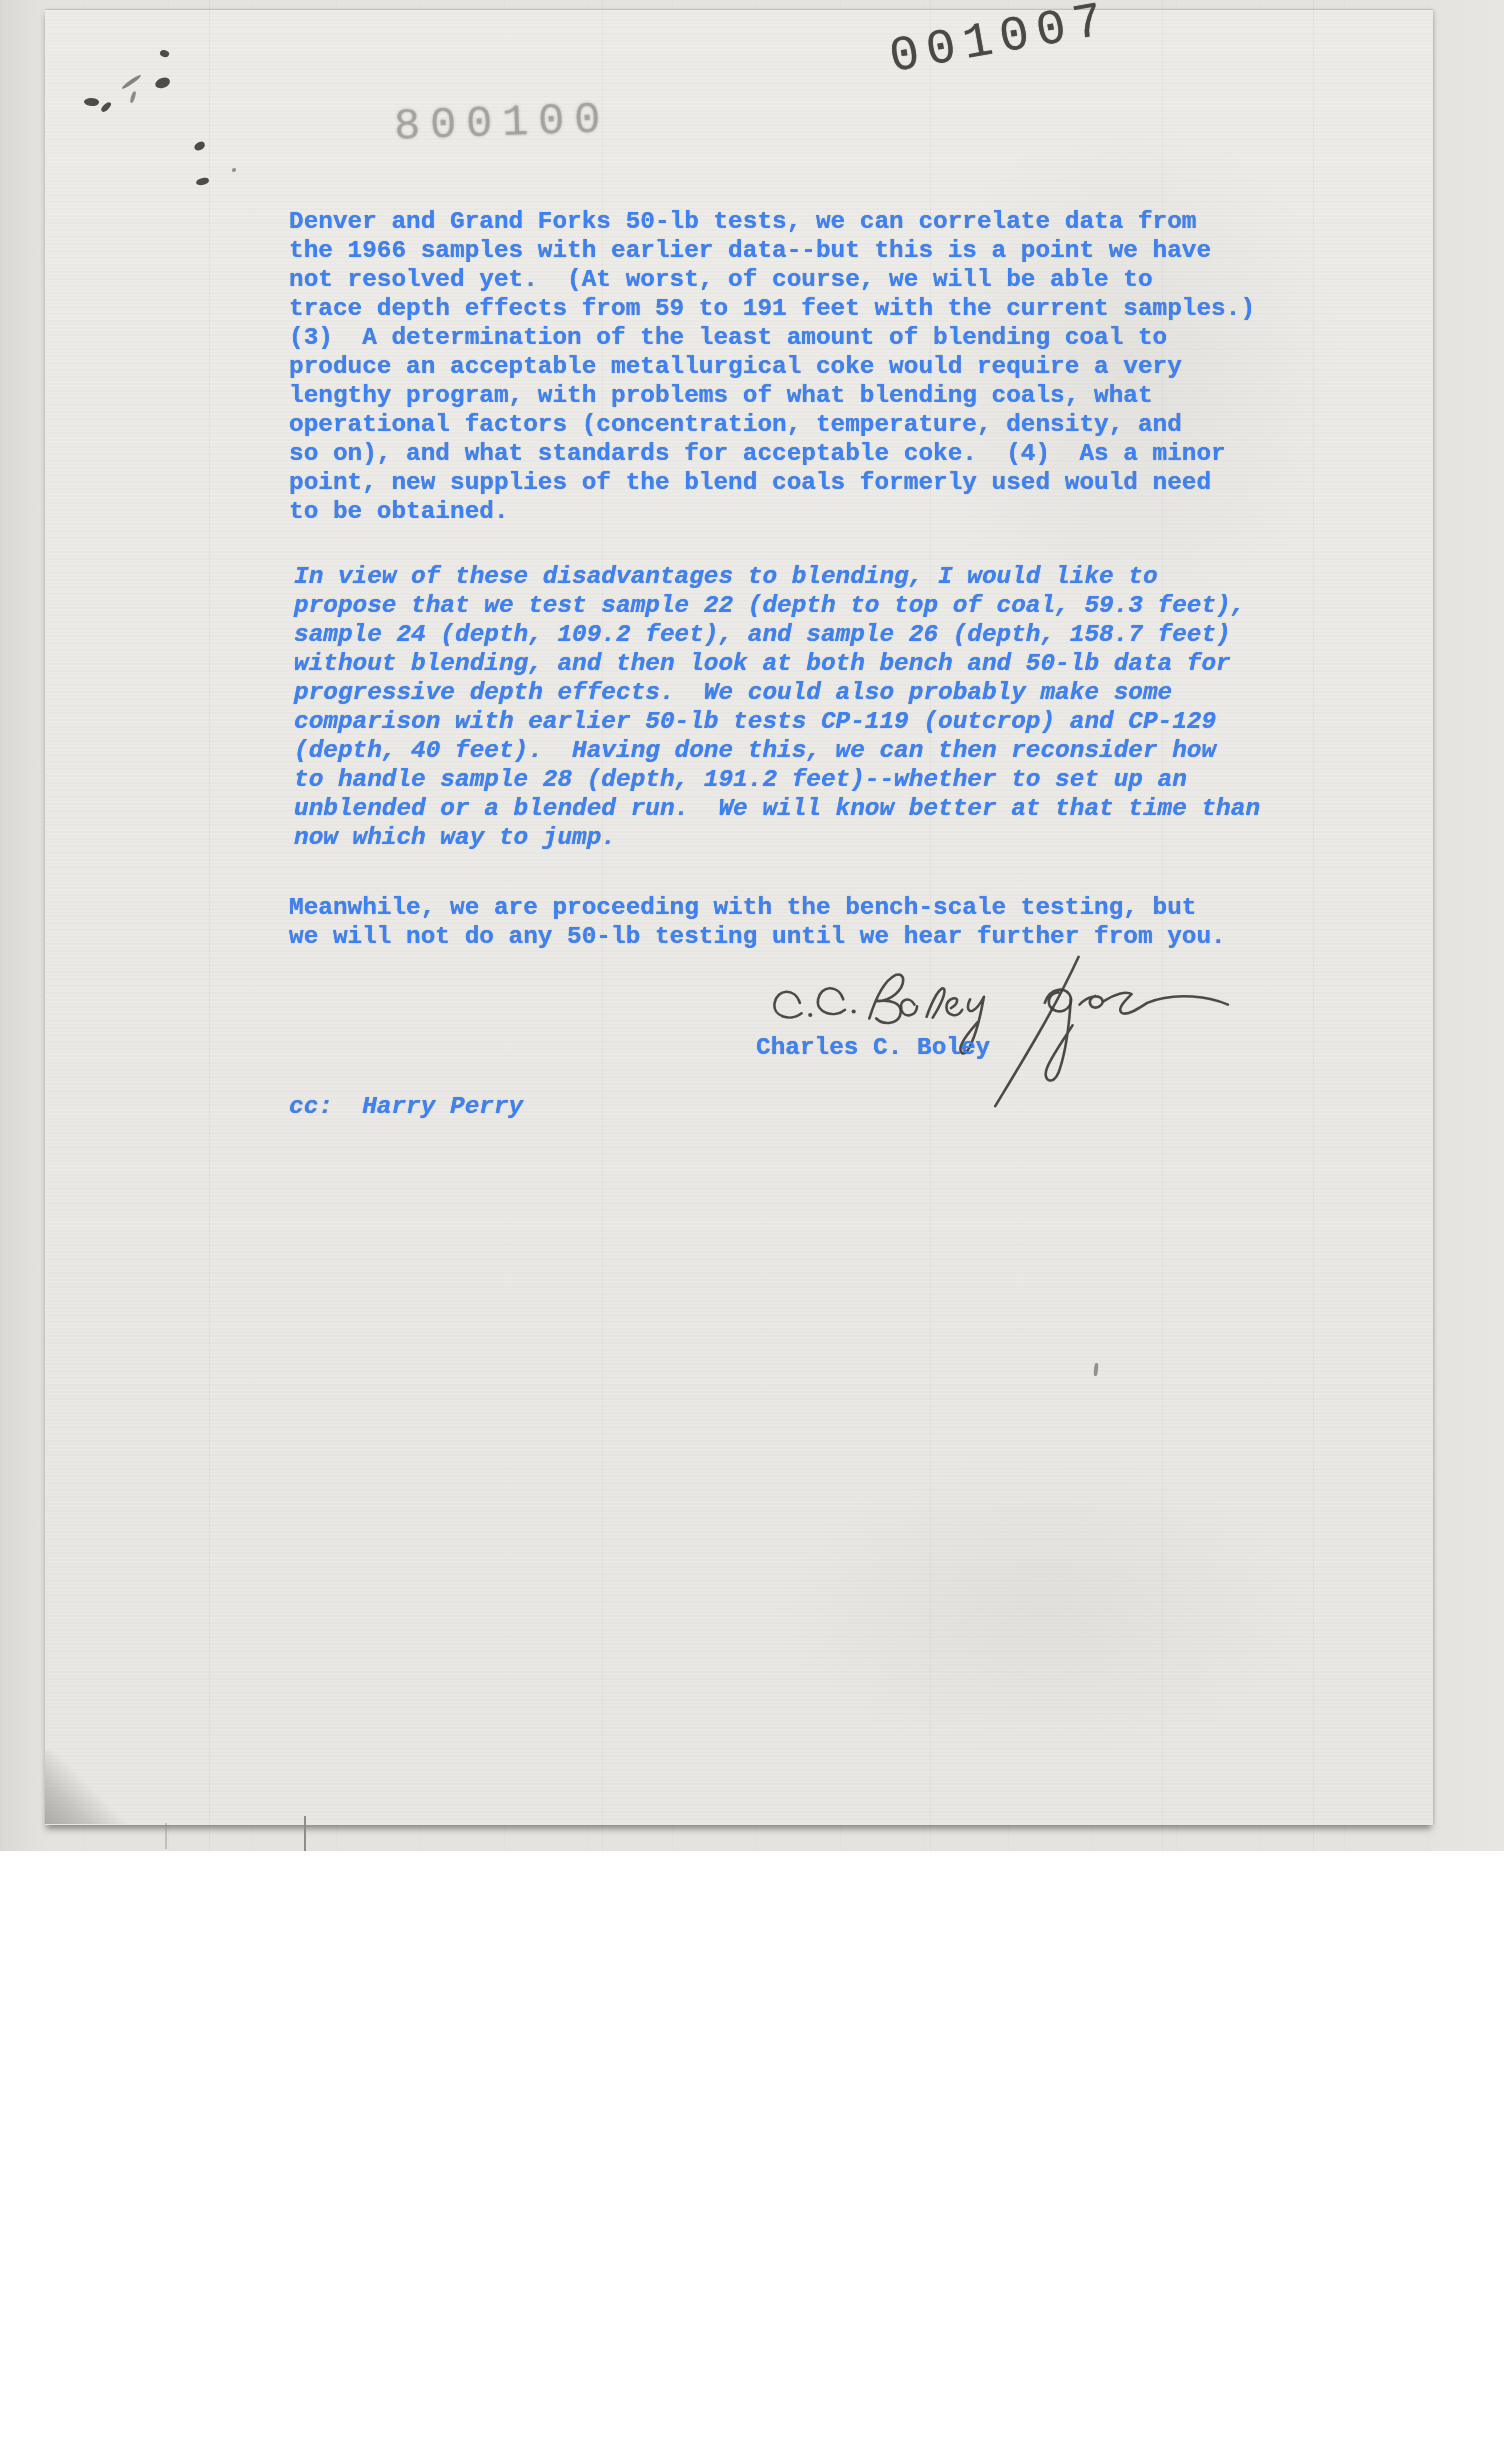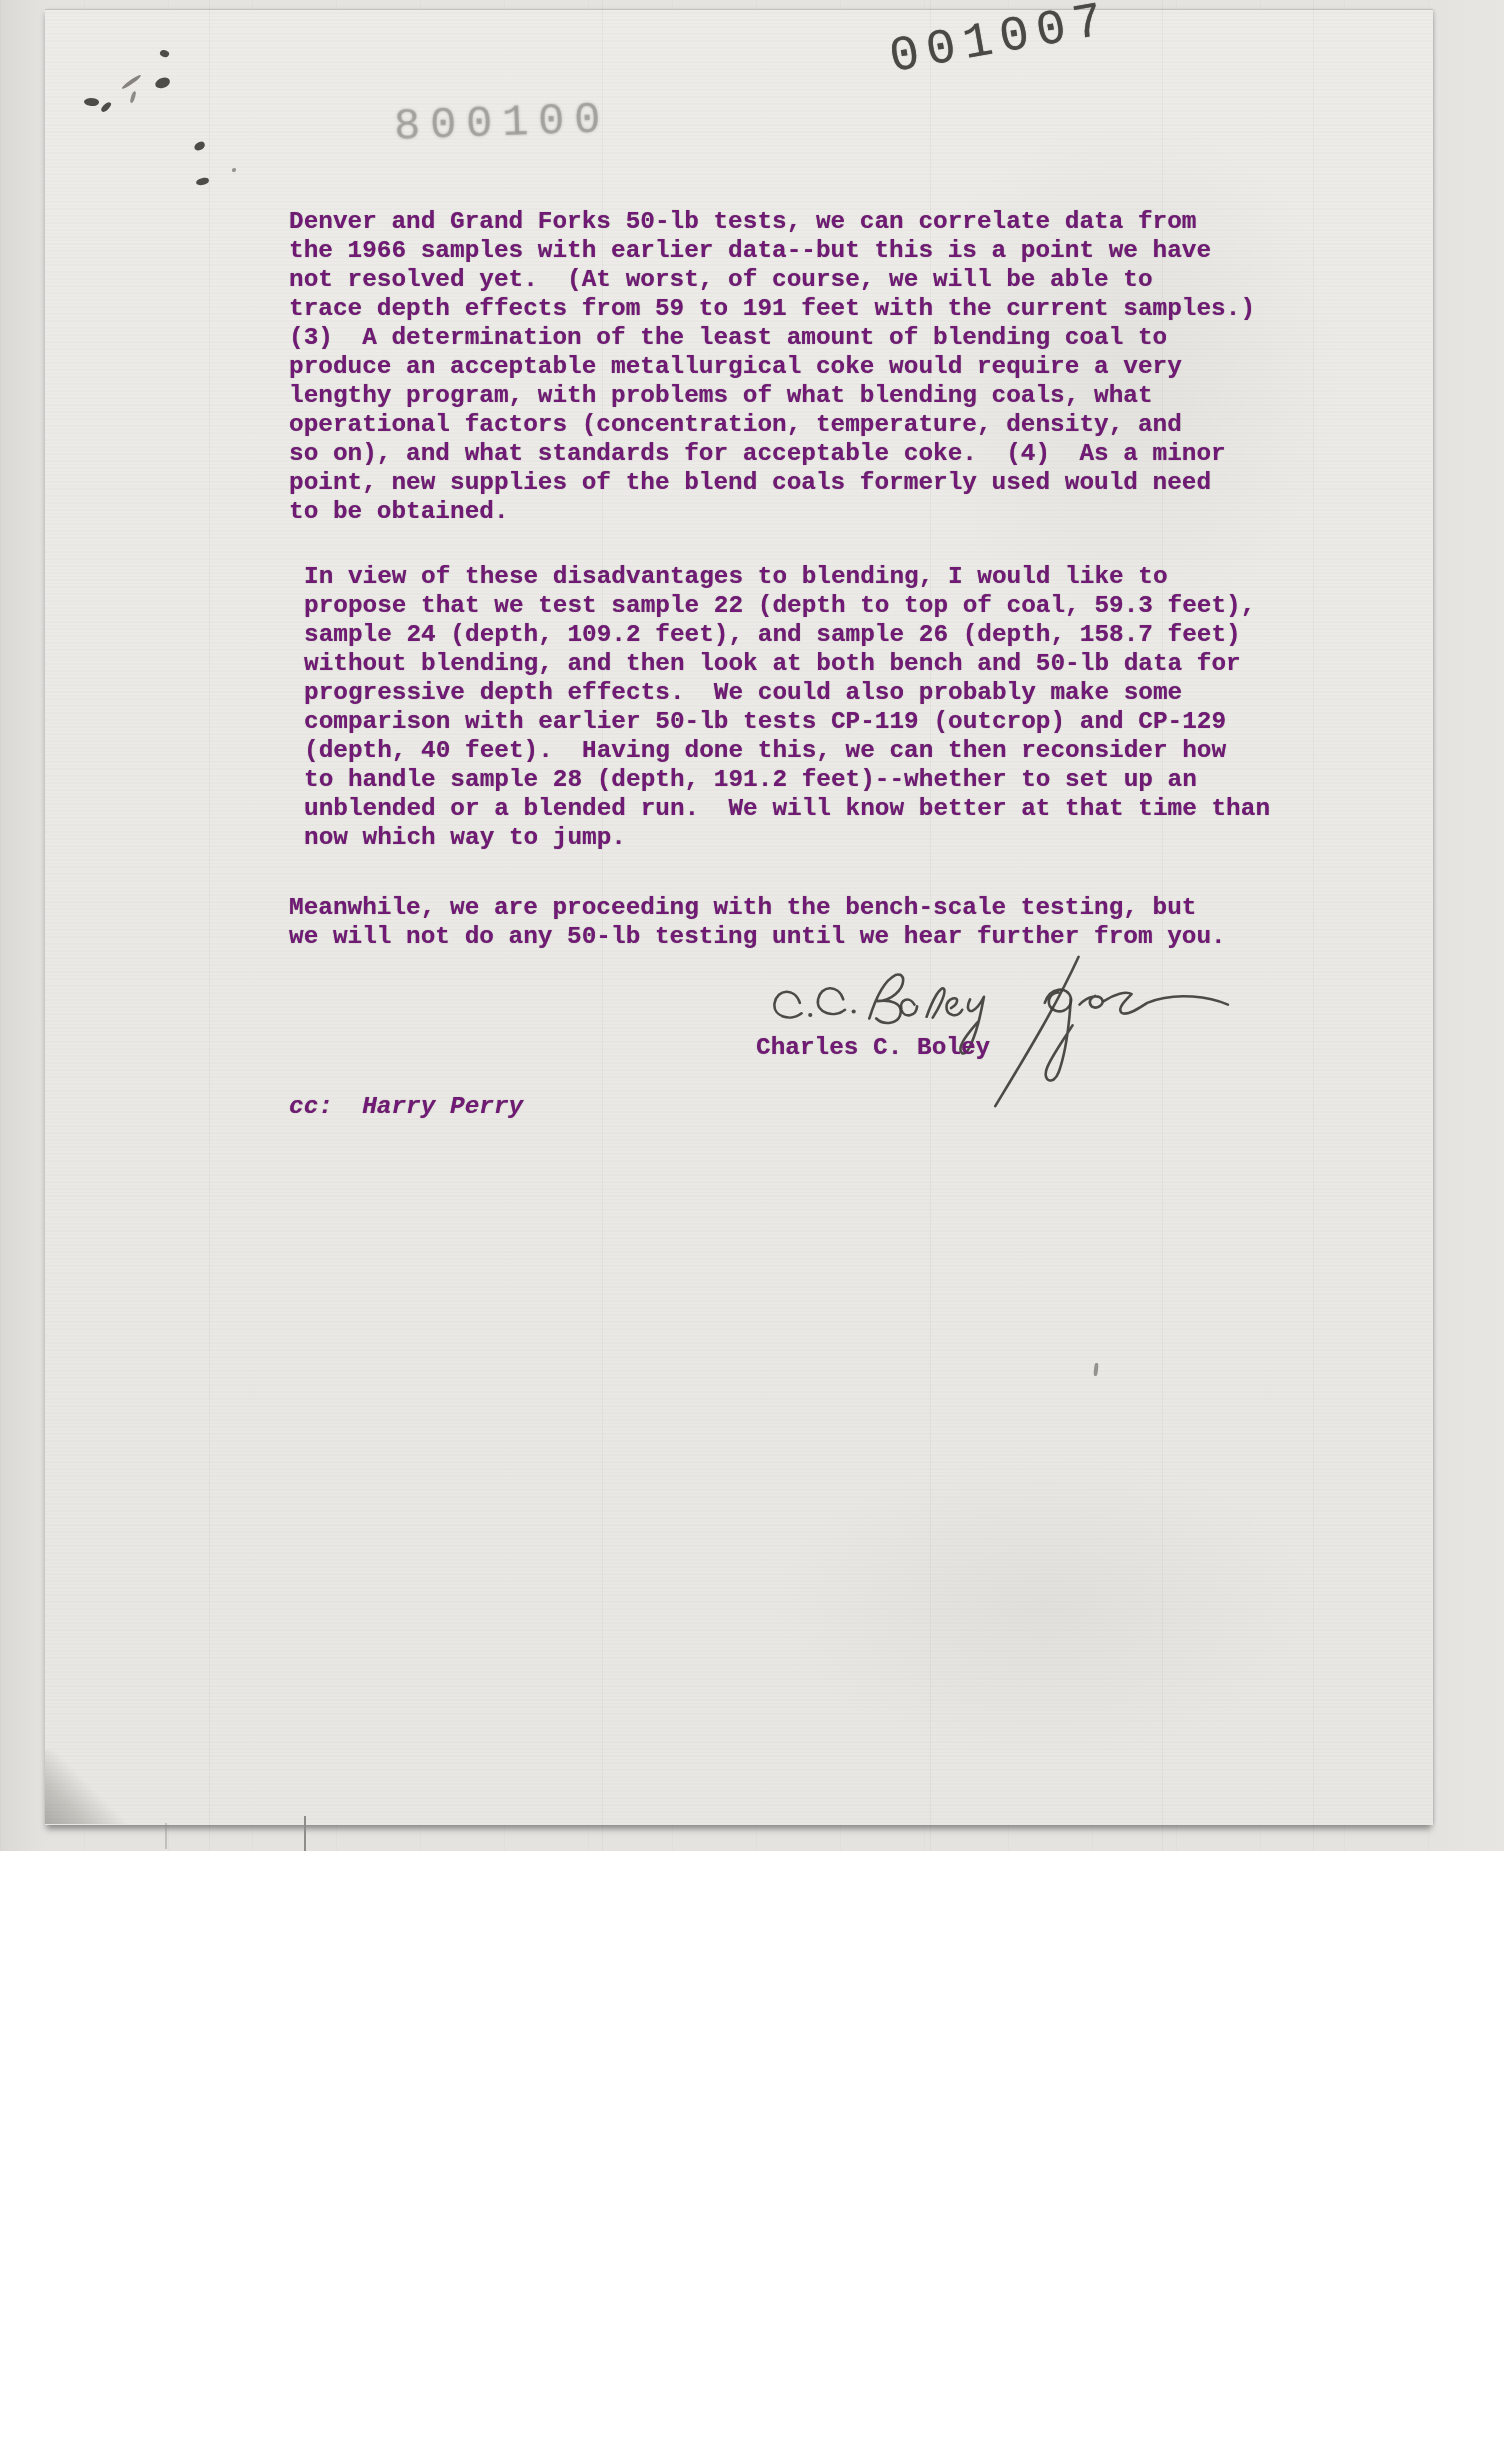--- a/index.html
+++ b/index.html
@@ -26,21 +26,21 @@
     box-shadow:0 4.4px 6.1px -0.9px rgba(70,68,64,0.55), 1.7px 0 2.6px -0.9px rgba(70,68,64,0.18);
     border-top:0.9px solid #c2c1be;
   }
   .corner-fold{
     position:absolute;left:45px;top:1750px;width:113px;height:74px;
     background:linear-gradient(225deg, transparent 55%, rgba(130,128,122,0.35) 78%, rgba(100,98,94,0.45) 100%);
   }
   .streak{position:absolute;top:0;width:0.9px;background:rgba(0,0,0,0.030);height:1851px;}
   .tail-line{position:absolute;background:#8e8d89;width:1.7px;}
   .typed{
-    position:absolute;color:#701a75;font-weight:bold;font-size:24.4px;line-height:29px;
+    position:absolute;color:#3b82f6;font-weight:bold;font-size:24.4px;line-height:29px;
     white-space:pre-wrap;letter-spacing:0;
     text-shadow:0 0 0.9px rgba(45,42,38,0.6);
   }
   .stamp-dark{
     position:absolute;left:895px;top:30px;
     font-size:49px;letter-spacing:7.8px;color:#4a4945;
     transform:rotate(-10deg);transform-origin:left bottom;
     text-shadow:0 0 0.9px rgba(70,68,64,0.7);
     font-weight:normal;
   }
@@ -91,21 +91,21 @@
 the 1966 samples with earlier data--but this is a point we have
 not resolved yet.  (At worst, of course, we will be able to
 trace depth effects from 59 to 191 feet with the current samples.)
 (3)  A determination of the least amount of blending coal to
 produce an acceptable metallurgical coke would require a very
 lengthy program, with problems of what blending coals, what
 operational factors (concentration, temperature, density, and
 so on), and what standards for acceptable coke.  (4)  As a minor
 point, new supplies of the blend coals formerly used would need
 to be obtained.</div>
-<div class="typed" style="left:304px;top:562px;">In view of these disadvantages to blending, I would like to
+<div class="typed" style="left:294px;top:562px;font-style:italic;">In view of these disadvantages to blending, I would like to
 propose that we test sample 22 (depth to top of coal, 59.3 feet),
 sample 24 (depth, 109.2 feet), and sample 26 (depth, 158.7 feet)
 without blending, and then look at both bench and 50-lb data for
 progressive depth effects.  We could also probably make some
 comparison with earlier 50-lb tests CP-119 (outcrop) and CP-129
 (depth, 40 feet).  Having done this, we can then reconsider how
 to handle sample 28 (depth, 191.2 feet)--whether to set up an
 unblended or a blended run.  We will know better at that time than
 now which way to jump.</div>
 <div class="typed" style="left:289px;top:893px;">Meanwhile, we are proceeding with the bench-scale testing, but

